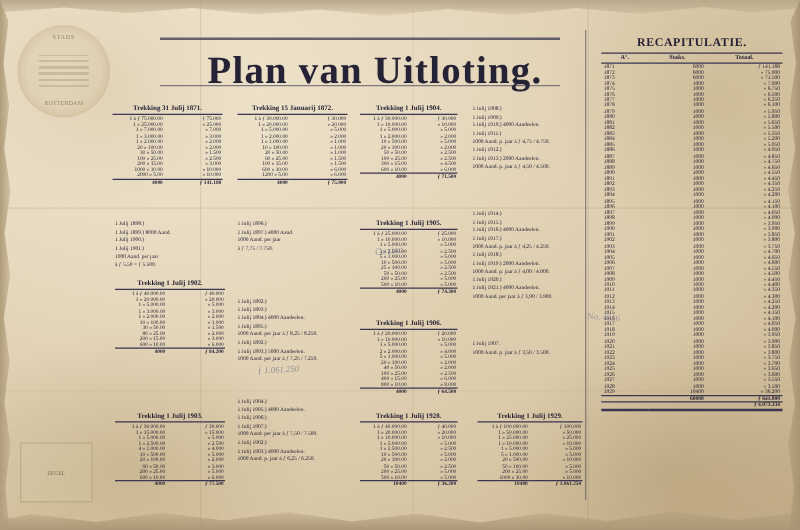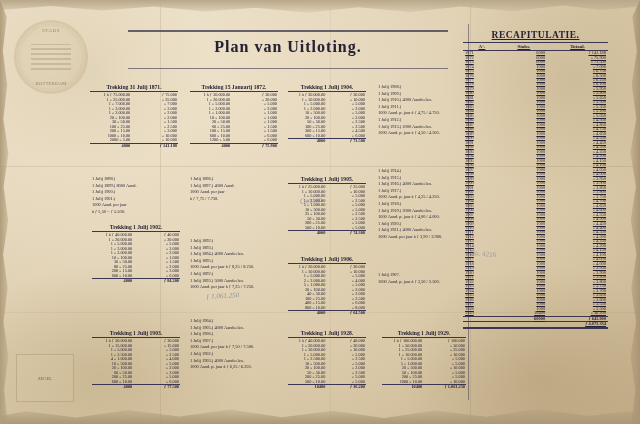--- a/index.html
+++ b/index.html
@@ -56,33 +56,33 @@
   .seal-text2{position:absolute;bottom:6px;left:0;right:0;font-size:5px;}
 
   
   .stampbox{position:absolute;left:16px;bottom:22px;width:56px;height:46px;
     border:1px solid #7d6c4a55;background:#d8c9a455;color:#5c4f36;font-size:4.5px;
     display:flex;flex-direction:column;align-items:center;justify-content:center;opacity:.8;}
   .inkstamp{position:absolute;color:#4a5a86;opacity:.45;font-family:"Liberation Serif",serif;}
   #content{position:absolute;left:0;top:0;right:0;bottom:0;}
 
   .title{
-    position:absolute;left:118px;top:38px;width:340px;text-align:center;
-    font-size:16px;font-weight:bold;letter-spacing:1px;color:#262235;
+    position:absolute;left:130px;top:38px;width:340px;text-align:center;
+    font-size:31px;font-weight:bold;letter-spacing:1px;color:#262235;
     font-family:"Liberation Serif",serif;
     text-shadow:0 0 1px #2622351f;
   }
   .title-rule{position:absolute;left:128px;top:30px;width:320px;height:2px;background:#3a3550;opacity:.75;}
   .title-rule2{position:absolute;left:128px;top:68px;width:320px;height:1px;background:#3a3550;opacity:.6;}
 
   
   .vsep{position:absolute;top:24px;bottom:24px;width:1px;background:#3a3550;opacity:.5;}
 
   
-  #recap{position:absolute;right:32px;top:30px;width:145px;color:#262235;text-decoration:underline;}
+  #recap{position:absolute;right:14px;top:30px;width:145px;color:#262235;}
   #recap .rc-title{text-align:center;font-size:9.5px;font-weight:bold;letter-spacing:.5px;border-bottom:1px solid #3a3550;padding-bottom:2px;}
   #recap table{border-collapse:collapse;width:100%;font-size:4.4px;line-height:1.02;}
   #recap th{font-size:5px;font-weight:bold;border-bottom:1px solid #3a3550;padding:1px 0;}
   #recap td{padding:0 2px;white-space:nowrap;}
   #recap td.c1{text-align:left;width:26%;}
   #recap td.c2{text-align:right;width:32%;}
   #recap td.c3{text-align:right;width:42%;}
   #recap tr.total td{border-top:1px solid #3a3550;font-weight:bold;}
   #recap tr.grand td{border-top:1px solid #3a3550;border-bottom:2px double #3a3550;font-weight:bold;}
 

